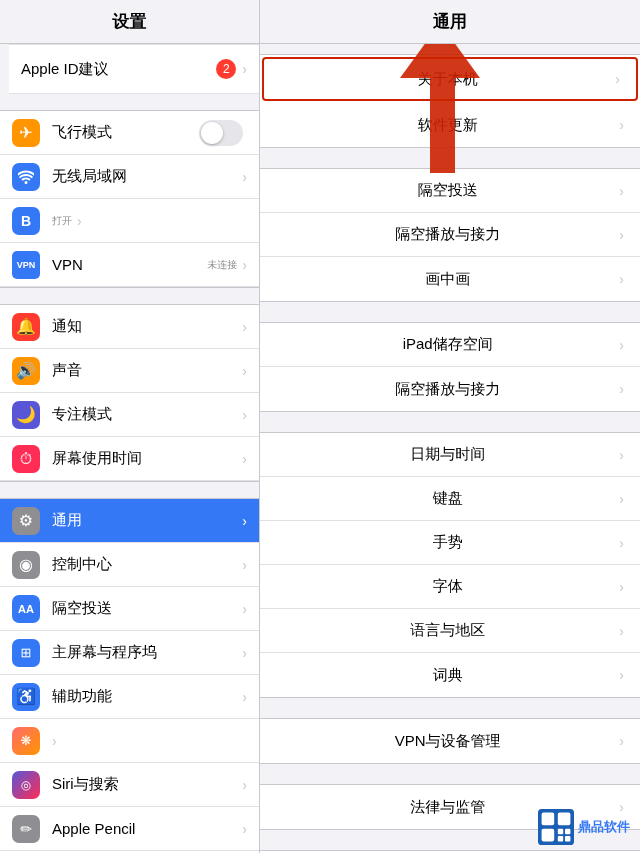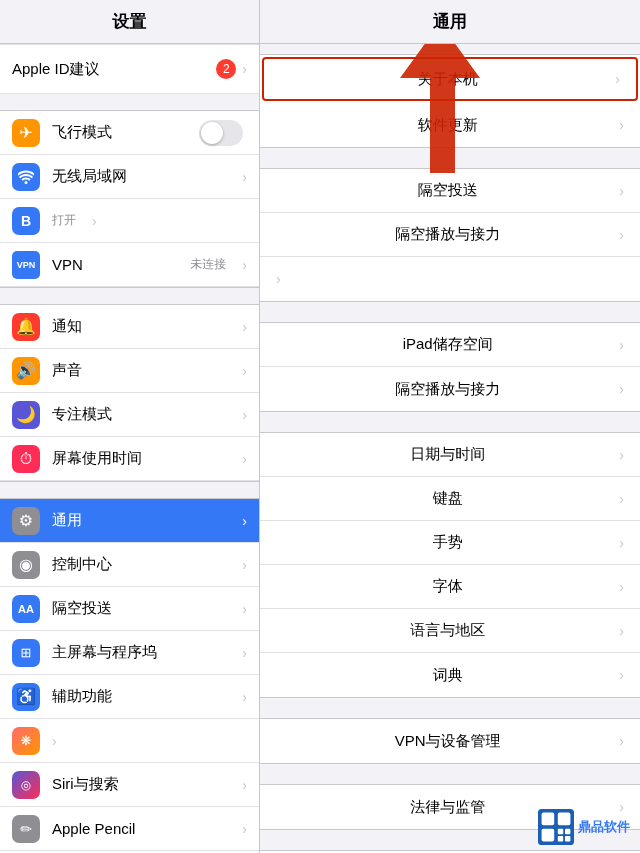--- a/index.html
+++ b/index.html
@@ -81,20 +81,21 @@
 
     .apple-id-item {
       display: flex;
       align-items: center;
       padding: 0 12px;
       height: 50px;
       border-bottom: 0.5px solid #e0e0e5;
       border-top: 0.5px solid #e0e0e5;
       cursor: pointer;
       background: #fff;
+      margin-left: 9px;
     }
 
     .apple-id-text {
       font-size: 15px;
       color: #000;
       flex: 1;
     }
 
     .badge {
       background: #ff3b30;
@@ -123,23 +124,23 @@
       color: #fff;
     }
 
     .sidebar-label {
       font-size: 15px;
       color: #000;
       flex: 1;
     }
 
     .sidebar-value {
-      font-size: 12px;
+      font-size: 10px;
       color: #8e8e93;
-      margin-right: 16px;
+      margin-right: 5px;
     }
 
     .chevron-icon {
       color: #c7c7cc;
       font-size: 14px;
     }
 
     
     .toggle {
       width: 44px;
@@ -412,20 +413,21 @@
     <div class="settings-group">
       <div class="settings-row">
         <span class="settings-row-label">隔空投送</span>
         <span class="settings-row-chevron">›</span>
       </div>
       <div class="settings-row">
         <span class="settings-row-label">隔空播放与接力</span>
         <span class="settings-row-chevron">›</span>
       </div>
       <div class="settings-row">
+        <span class="settings-row-label">画中画</span>
         <span class="settings-row-chevron">›</span>
       </div>
     </div>
 
     <div class="settings-group">
       <div class="settings-row">
         <span class="settings-row-label">iPad储存空间</span>
         <span class="settings-row-chevron">›</span>
       </div>
       <div class="settings-row">

